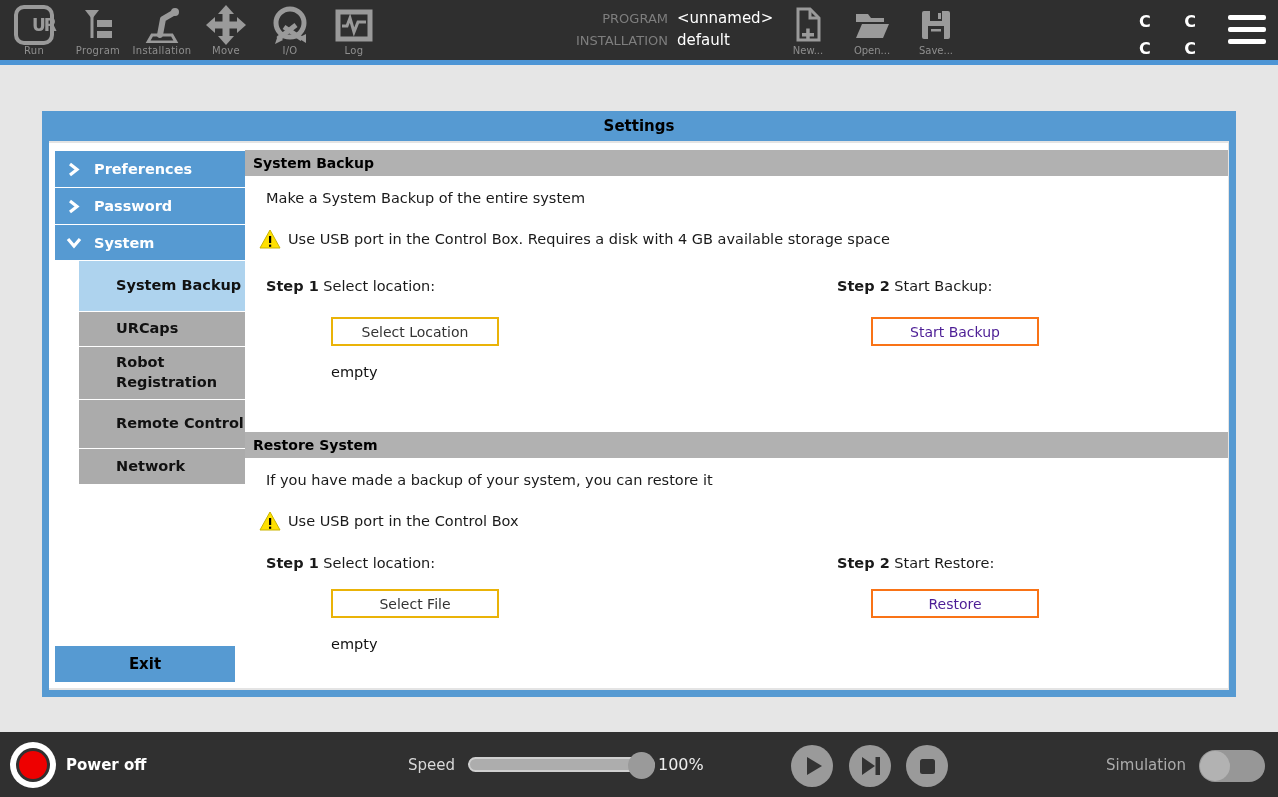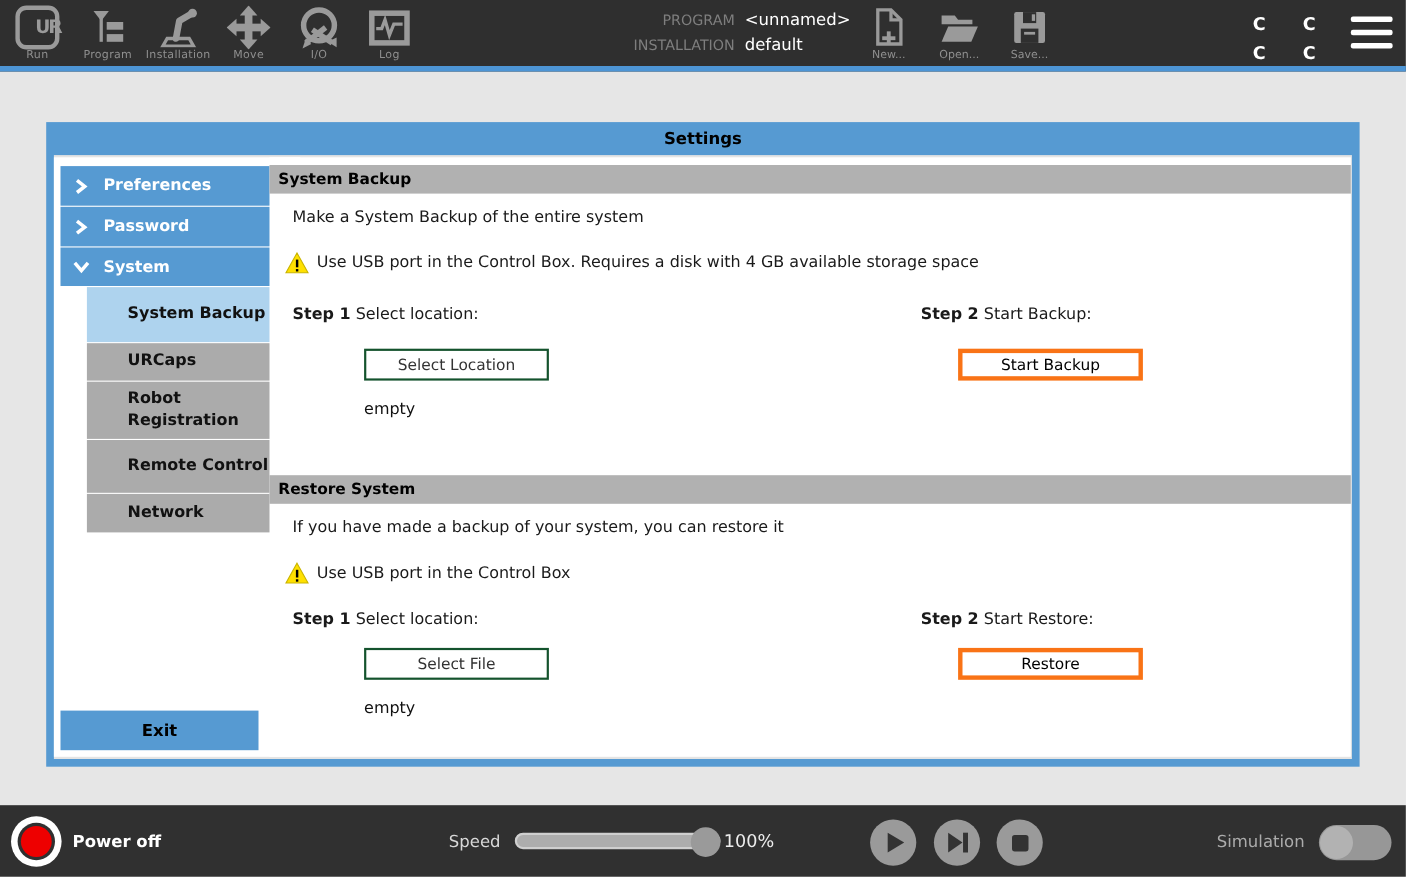--- a/index.html
+++ b/index.html
@@ -61,22 +61,22 @@
   .section-header { position:absolute; left:0; right:0; height:26px; background:#B1B1B1;
     font-weight:bold; font-size:14px; line-height:26px; padding-left:8px; color:#000; }
   .desc { position:absolute; left:21px; font-size:14.5px; }
   .warn-row { position:absolute; left:14px; display:flex; align-items:center; font-size:14.5px; }
   .warn-row svg { margin-right:7px; }
   .steps-row { position:absolute; left:21px; right:0; font-size:14.5px; }
   .step-right { position:absolute; left:571px; top:0; }
   .step-b { font-weight:bold; }
   .btn { position:absolute; width:168px; height:29px; background:#FFF;
     font-size:14px; display:flex; align-items:center; justify-content:center; }
-  .btn.primary { border:2px solid #14532d; color:#333; cursor:pointer; }
-  .btn.disabled { border:4px solid #f97316; color:#000000;text-align:right; }
+  .btn.primary { border:2px solid #eab308; color:#333; cursor:pointer; }
+  .btn.disabled { border:2px solid #f97316; color:#4c1d95;text-align:right; }
   .empty-val { position:absolute; left:86px; font-size:14.5px; color:#111; }
 
   
   .footer { position:absolute; left:0; top:732px; width:1278px; height:65px; background:#303030; }
   .power-ind { position:absolute; left:10px; top:10px; width:46px; height:46px; border-radius:50%;
     background:#FFF; display:flex; align-items:center; justify-content:center; cursor:pointer; }
   .power-ind .gap { width:34px; height:34px; border-radius:50%; background:#303030;
     display:flex; align-items:center; justify-content:center; }
   .power-ind .core { width:28px; height:28px; border-radius:50%; background:#EE0000; }
   .power-label { position:absolute; left:66px; top:0; height:65px; display:flex; align-items:center;

